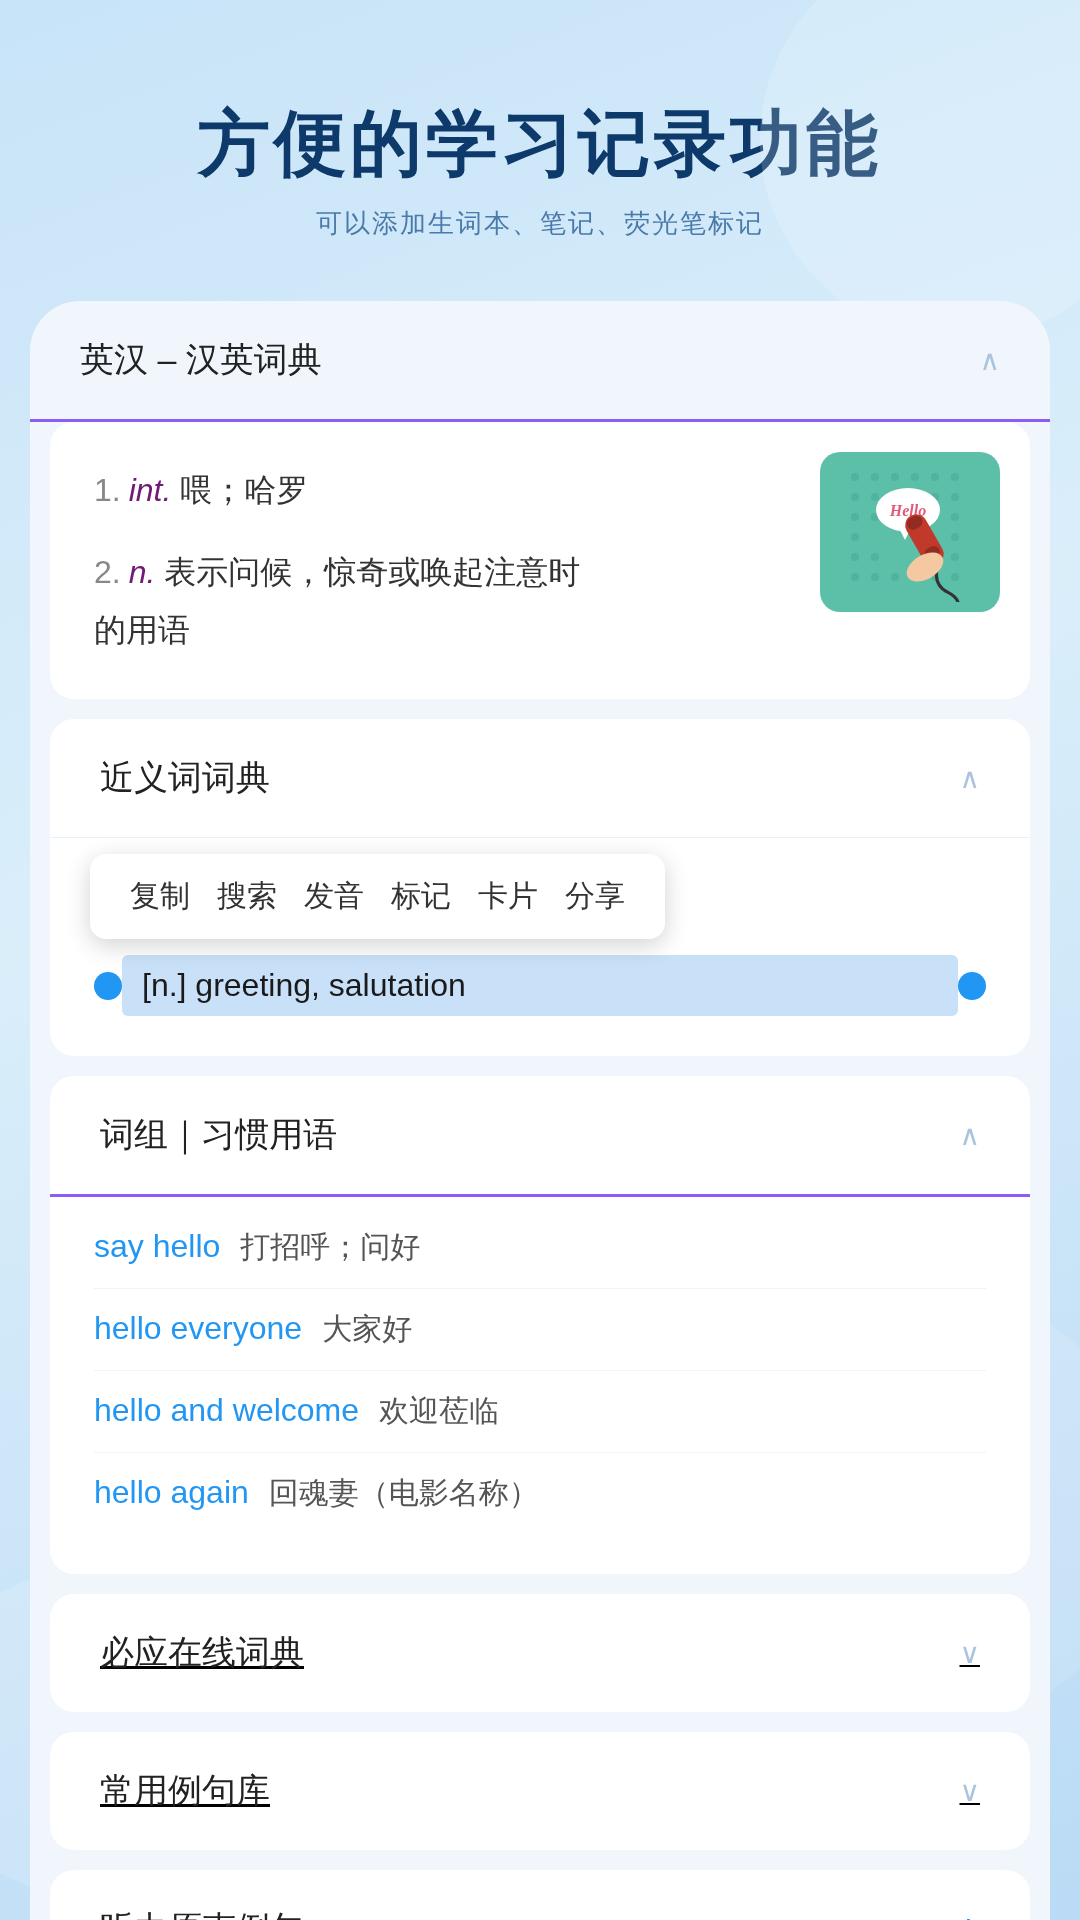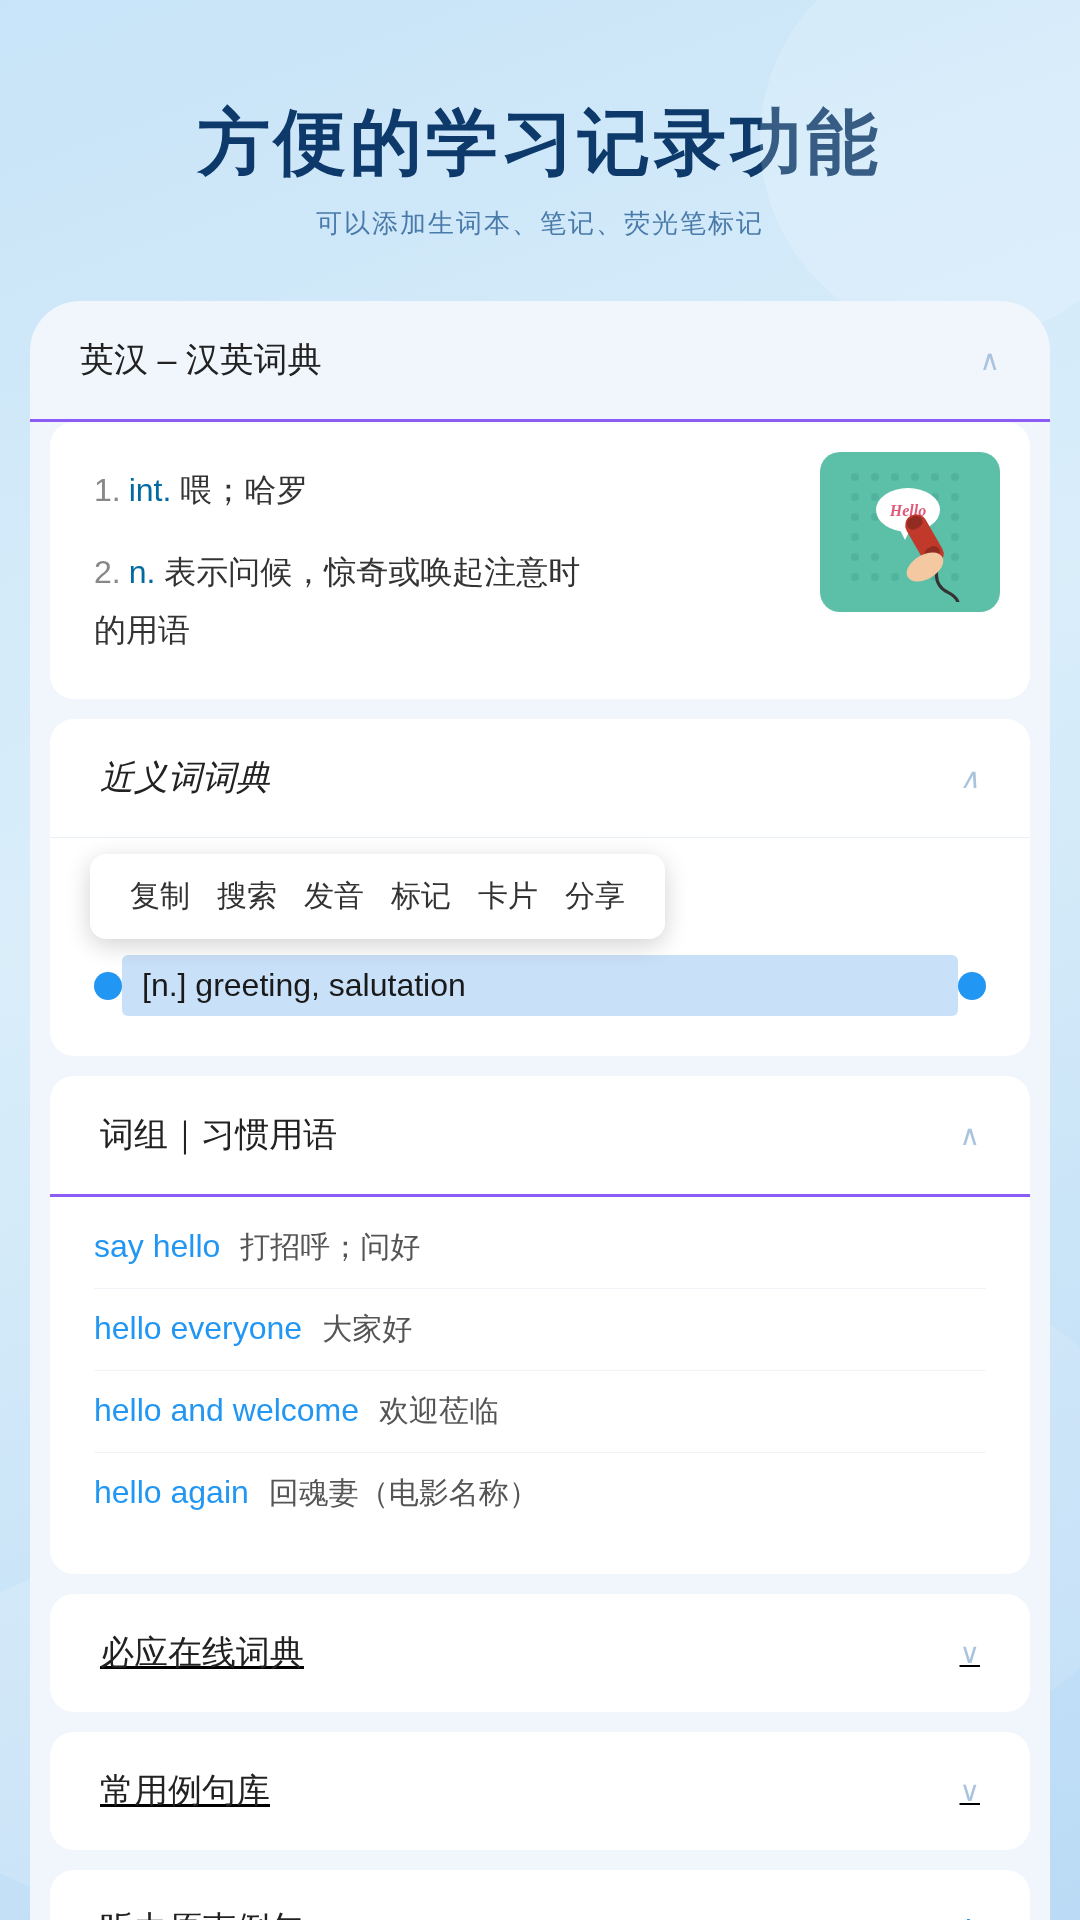--- a/index.html
+++ b/index.html
@@ -50,21 +50,20 @@
       text-align: center;
       padding: 100px 60px 60px;
     }
     .header-title {
       font-size: 72px;
       font-weight: 800;
       color: #0d3a6b;
       letter-spacing: 4px;
       line-height: 1.2;
       margin-bottom: 20px;
-      font-family: Liberation Serif, serif;
     }
     .header-subtitle {
       font-size: 26px;
       color: #4a7aaa;
       font-weight: 400;
       letter-spacing: 2px;
     }
 
     
     .main-card {
@@ -126,21 +125,22 @@
       font-size: 32px;
       color: #333;
       line-height: 1.8;
       padding-right: 180px;
     }
     .dict-entry .num {
       color: #888;
       margin-right: 8px;
     }
     .dict-entry .pos {
-      color: #0369a1;
+      color: #701a75;
+      font-style: italic;
     }
 
     
     .phrases-section {
       background: #fff;
       margin: 0 20px 20px;
       border-radius: 24px;
       padding: 0;
     }
     .phrases-content {
@@ -269,21 +269,21 @@
 
     <div class="dict-entry">
       <p><span class="num">1.</span><span class="pos">int.</span> 喂；哈罗</p>
     </div>
     <div class="dict-entry" style="margin-top: 24px;">
       <p><span class="num">2.</span><span class="pos">n.</span> 表示问候，惊奇或唤起注意时<br>的用语</p>
     </div>
   </div>
 
   <div style="background:#fff; margin: 0 20px 0px; border-radius:24px; overflow:visible; position:relative;">
-    <div class="section-header" style="border-bottom: 1px solid #e8f0f8; font-style: italic;">
+    <div class="section-header" style="border-bottom: 1px solid #e8f0f8;">
       <span class="section-title">近义词词典</span>
       <span class="chevron">∧</span>
     </div>
 
     <div style="position:relative; z-index:20; margin: 0;">
       <div style="background:#fff; border-radius:16px; box-shadow:0 6px 24px rgba(0,0,0,0.18); display:inline-flex; padding:22px 40px; gap:27px; margin: 16px 40px; position:relative; z-index:20;">
         <span style="font-size:30px;color:#333;cursor:pointer;">复制</span>
         <span style="font-size:30px;color:#333;cursor:pointer;">搜索</span>
         <span style="font-size:30px;color:#333;cursor:pointer;">发音</span>
         <span style="font-size:30px;color:#333;cursor:pointer;">标记</span>

